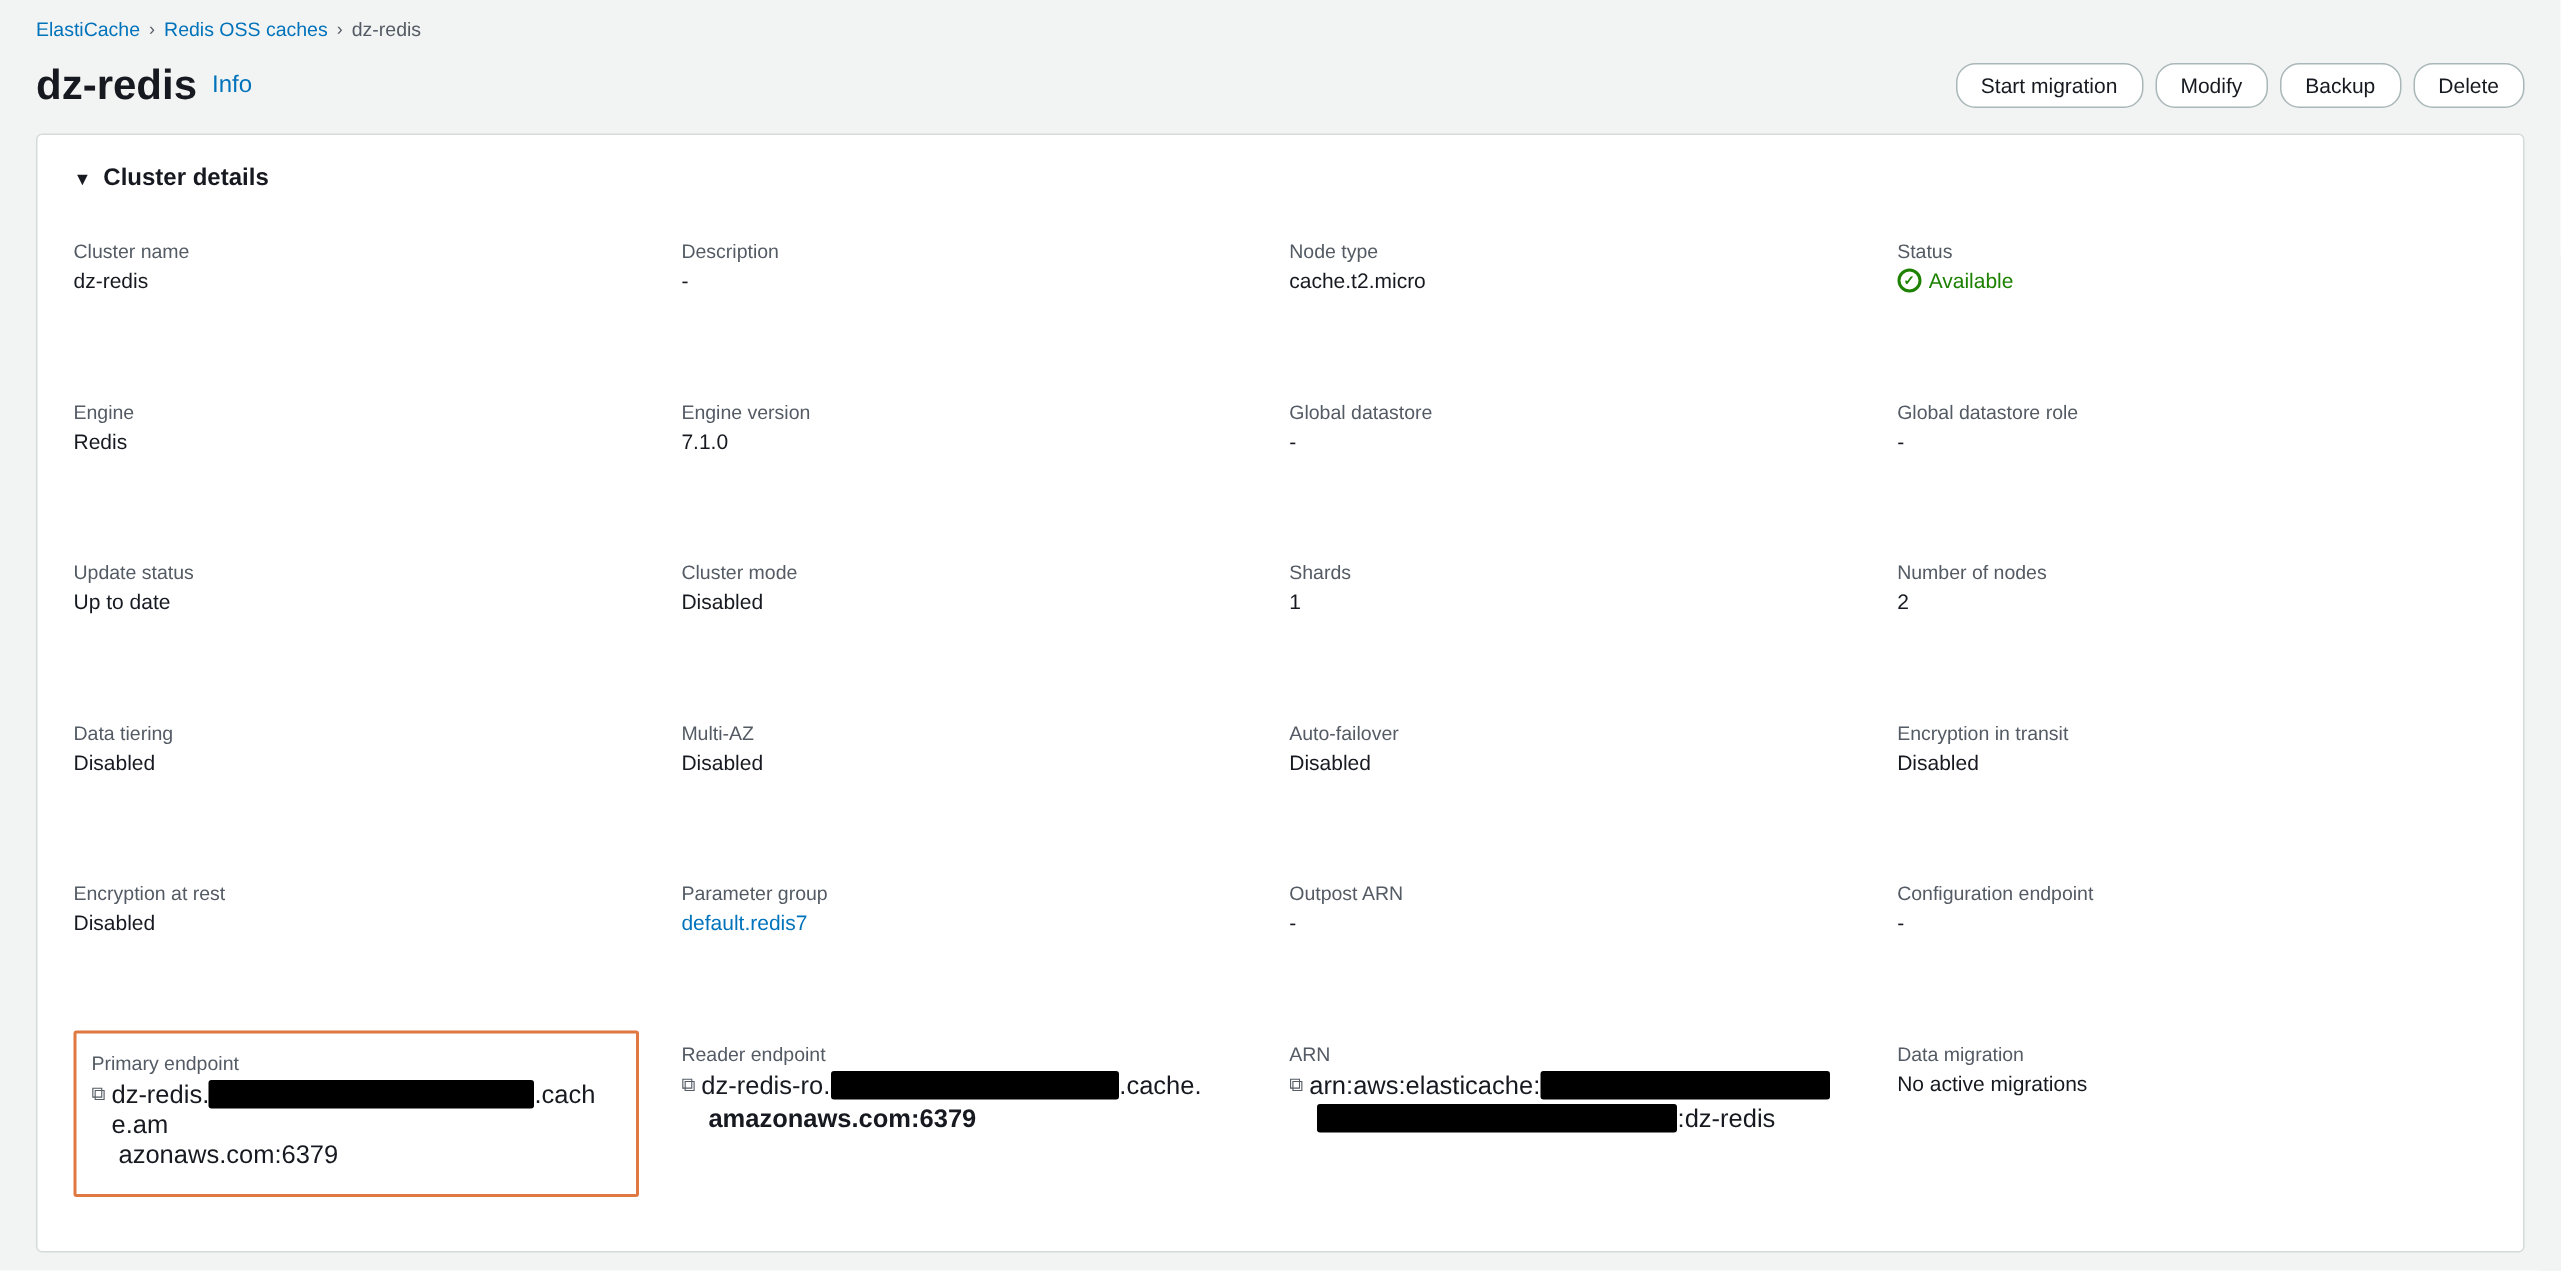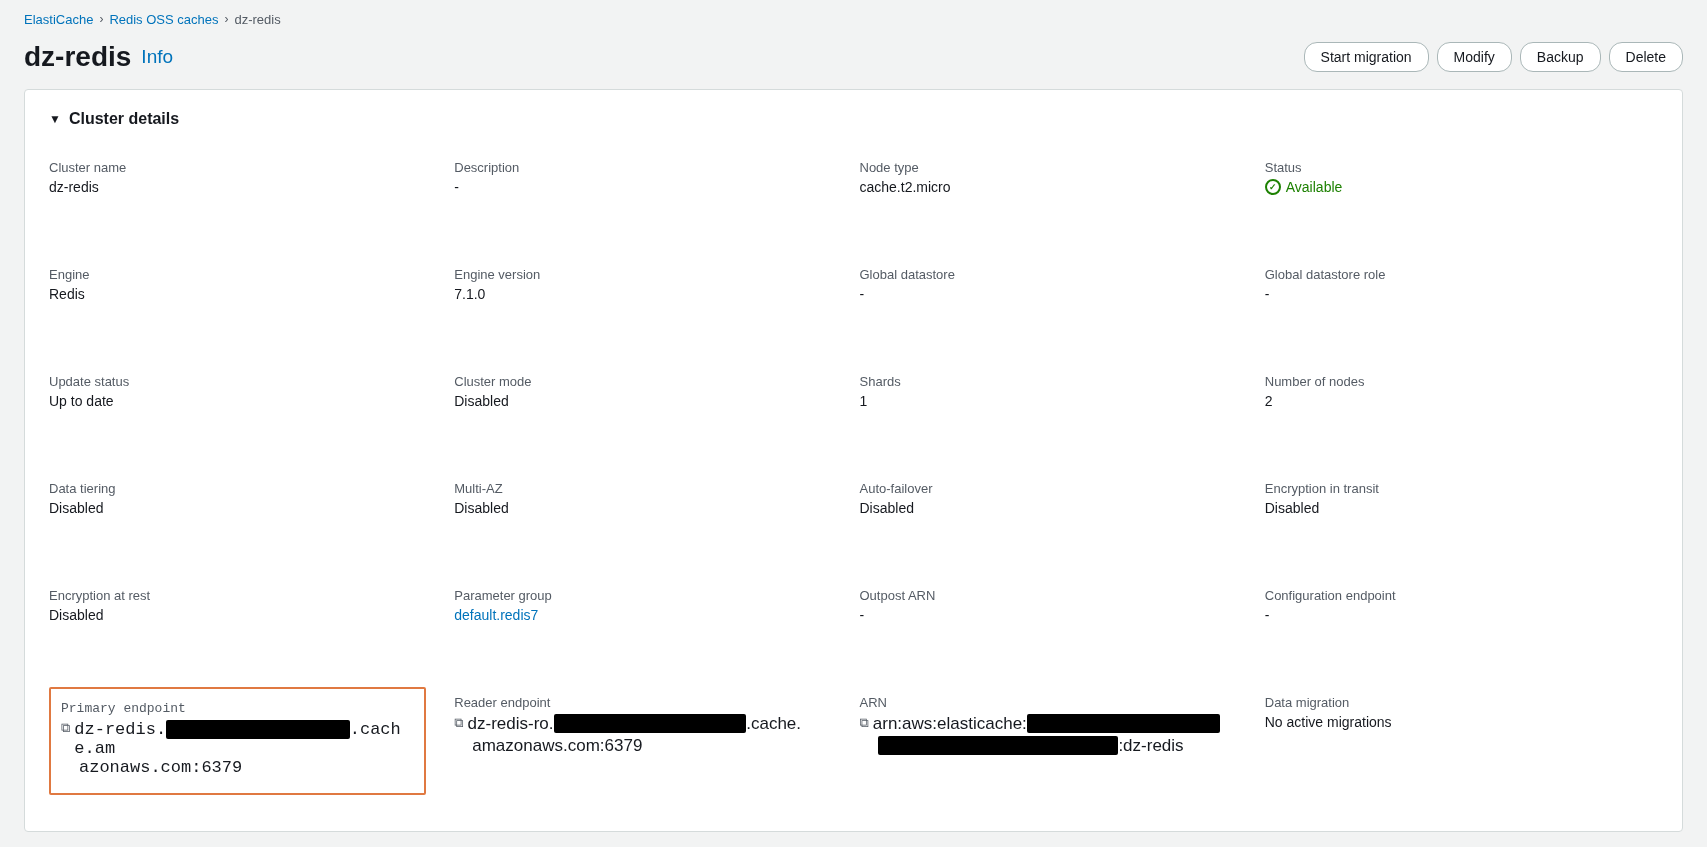--- a/index.html
+++ b/index.html
@@ -36,21 +36,21 @@
       display: flex;
       align-items: center;
       gap: 10px;
     }
     .page-title {
       font-size: 28px;
       font-weight: 700;
       color: #16191f;
     }
     .info-badge {
-      font-size: 19px;
+      font-size: 16px;
       color: #0073bb;
       font-weight: 400;
       cursor: pointer;
     }
     .header-actions {
       display: flex;
       gap: 8px;
     }
     .btn {
       padding: 6px 16px;
@@ -292,42 +292,42 @@
       <div class="detail-label">Outpost ARN</div>
       <div class="detail-value">-</div>
     </div>
     <div class="detail-cell">
       <div class="detail-label">Configuration endpoint</div>
       <div class="detail-value">-</div>
     </div>
 
     <div class="row-separator"></div>
 
-    <div style="padding: 4px 8px 12px 0; font-family: Liberation Mono, monospace;">
+    <div style="padding: 4px 8px 12px 0;">
       <div class="primary-endpoint-cell">
         <div class="detail-label">Primary endpoint</div>
         <div class="endpoint-copy-row">
           <span class="copy-icon">⧉</span>
           <span class="endpoint-text">
             dz-redis.<span class="redacted">██████████████████</span>.cache.am
           </span>
         </div>
         <div class="endpoint-text" style="padding-left: 18px; margin-top: 0;">azonaws.com:6379</div>
       </div>
     </div>
 
     <div class="detail-cell">
       <div class="detail-label">Reader endpoint</div>
       <div class="endpoint-copy-row">
         <span class="copy-icon">⧉</span>
         <span class="endpoint-text">
           dz-redis-ro.<span class="redacted">████████████████</span>.cache.
         </span>
       </div>
-      <div class="endpoint-text" style="padding-left: 18px; margin-top: 2px;">amazonaws.com:6379</div>
+      <div class="endpoint-text" style="padding-left: 18px; margin-top: 2px; font-weight: bold;">amazonaws.com:6379</div>
     </div>
 
     <div class="detail-cell">
       <div class="detail-label">ARN</div>
       <div class="endpoint-copy-row">
         <span class="copy-icon">⧉</span>
         <span class="endpoint-text">
           arn:aws:elasticache:<span class="redacted">████████████████</span>
         </span>
       </div>

